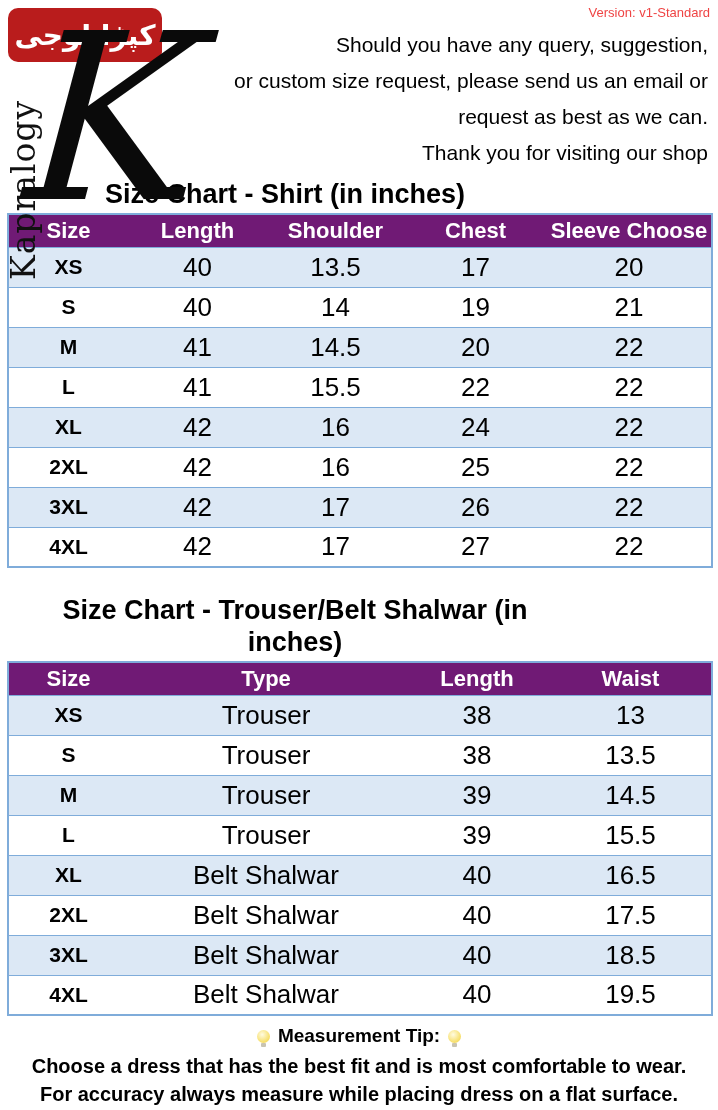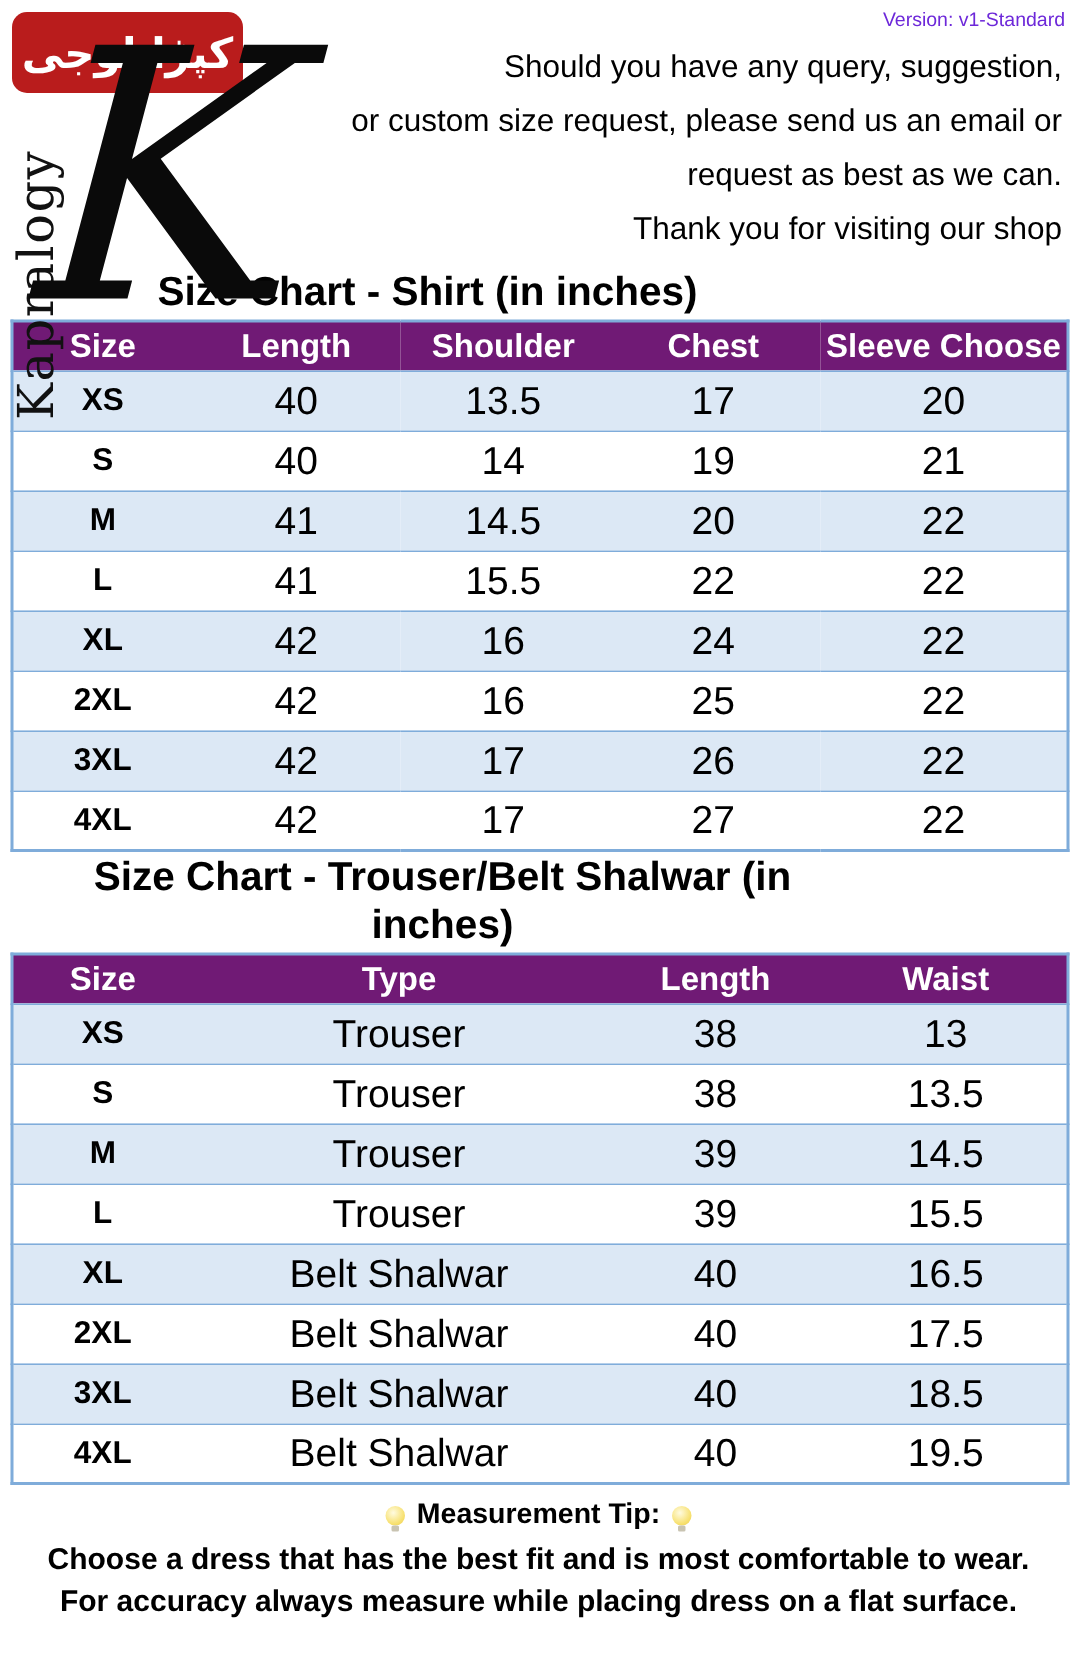--- a/index.html
+++ b/index.html
@@ -9,21 +9,21 @@
     width:718px; height:1110px;
     background:#ffffff;
     font-family:"Liberation Sans", sans-serif;
     color:#000;
     overflow:hidden;
   }
 
   
   .version {
     position:absolute; top:5px; right:8px;
-    font-size:13px; color:#6d28d9;
+    font-size:13px; color:#ef4444;
   }
 
   
   .badge {
     position:absolute; left:8px; top:8px;
     width:154px; height:54px;
     background:#b91c1c;
     border-radius:10px;
     color:#fff;
     display:flex; align-items:center; justify-content:center;
@@ -65,21 +65,21 @@
 
   
   .section-title {
     width:570px;
     text-align:center;
     font-weight:bold;
     font-size:27px;
     line-height:32px;
   }
   .shirt-title { margin-top:7px; }
-  .trouser-title { margin-bottom:3px;padding-left:20px; }
+  .trouser-title { margin-top:26px; margin-bottom:3px;padding-left:20px; }
 
   
   table.size-table {
     width:704px;
     margin:3px 0 0 7px;
     border-collapse:collapse;
     border:2px solid #7facda;
     table-layout:fixed;
   }
   table.size-table th {

